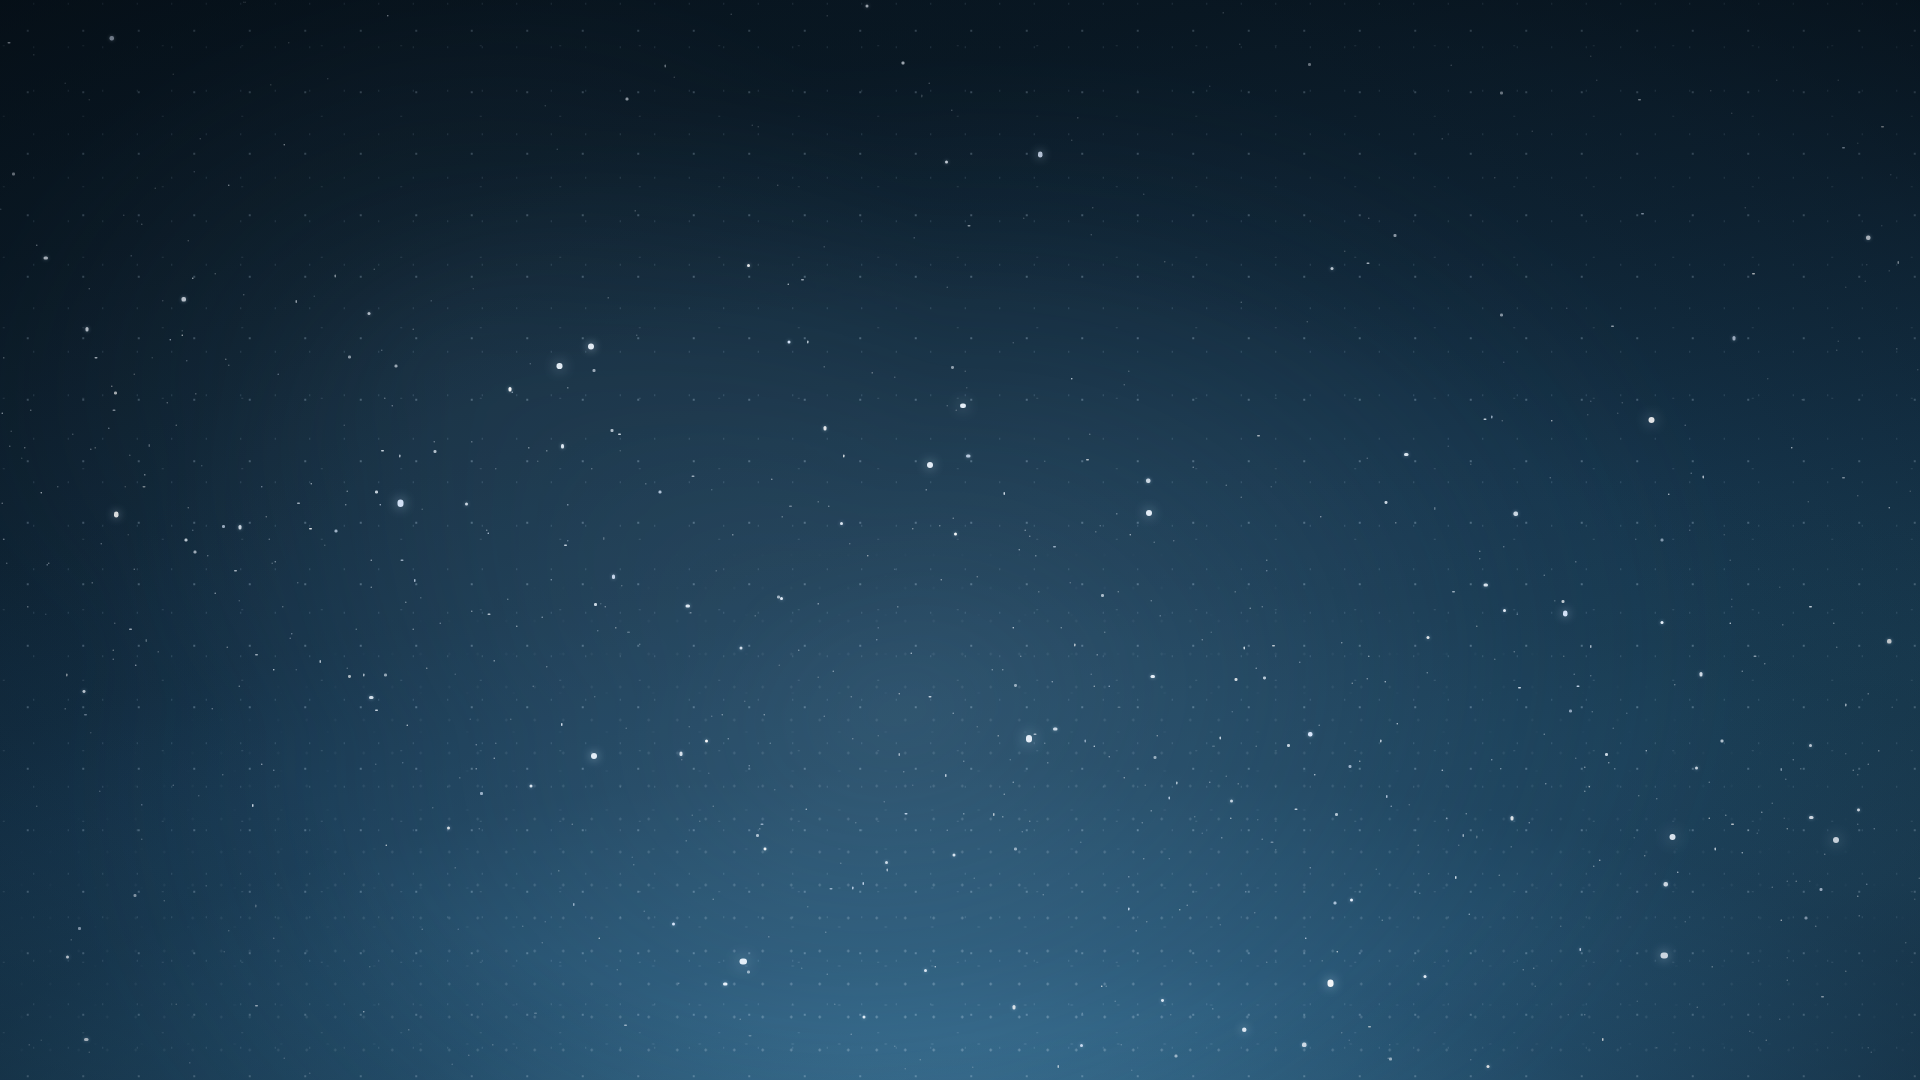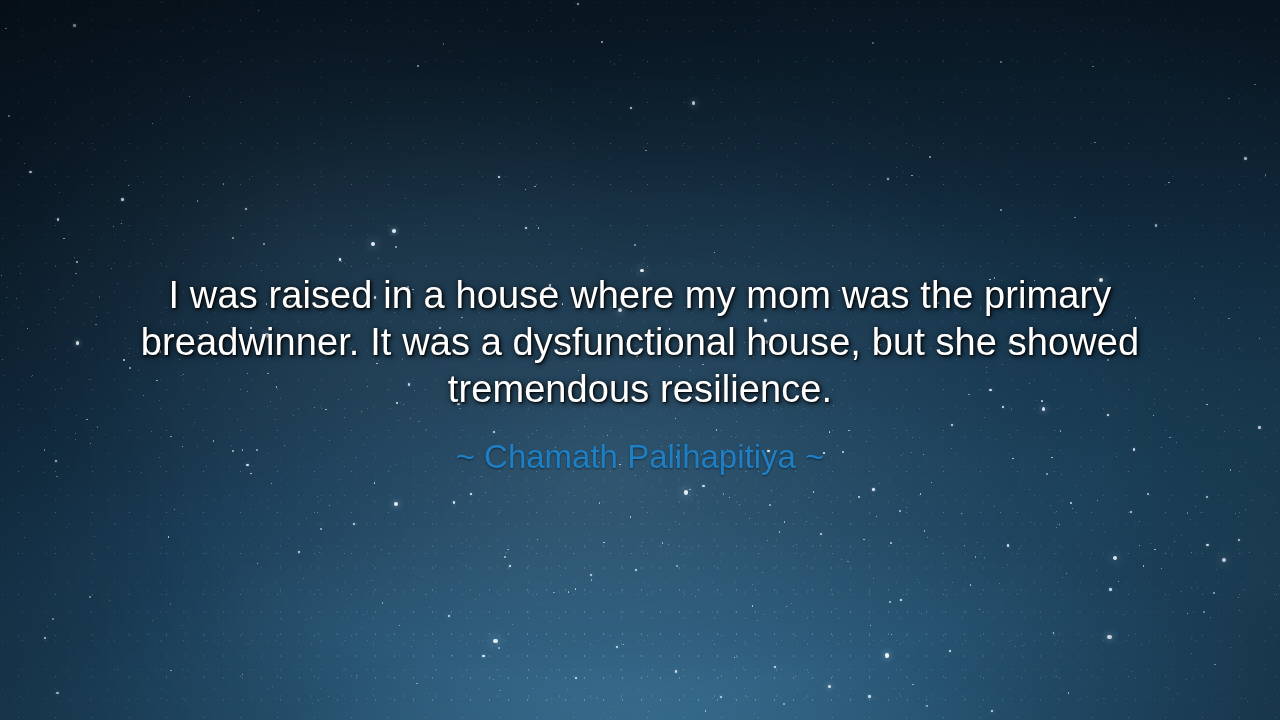--- a/index.html
+++ b/index.html
@@ -974,19 +974,15 @@
       <div class="star" style="left: 645.1px; top: 149.5px; width: 1.46px; height: 1.46px; opacity: 0.58; background: rgb(238, 246, 255);"></div>
       <div class="star" style="left: 1069.8px; top: 502.2px; width: 1.78px; height: 1.78px; opacity: 0.82; background: rgb(238, 246, 255);"></div>
       <div class="star" style="left: 739.2px; top: 503.5px; width: 1.19px; height: 1.19px; opacity: 0.49; background: rgb(238, 246, 255);"></div>
       <div class="star" style="left: 181.2px; top: 375.3px; width: 0.76px; height: 0.76px; opacity: 0.25; background: rgb(238, 246, 255);"></div>
       <div class="star" style="left: 960.8px; top: 512.8px; width: 1.56px; height: 1.56px; opacity: 0.74; background: rgb(238, 246, 255);"></div>
       <div class="star" style="left: 142.7px; top: 182.1px; width: 0.9px; height: 0.9px; opacity: 0.36; background: rgb(238, 246, 255);"></div>
       <div class="star" style="left: 1261.3px; top: 471.4px; width: 0.84px; height: 0.84px; opacity: 0.23; background: rgb(238, 246, 255);"></div>
     </div>
   <div class="vignette"></div>
 
-  <div class="quote-block">
-    <p class="quote-text">I was raised in a house where my mom was the primary breadwinner. It was a dysfunctional house, but she showed tremendous resilience.</p>
-  </div>
 
-  <p class="attribution">~ Chamath Palihapitiya ~</p>
 
 </div>
 
 </body></html>

